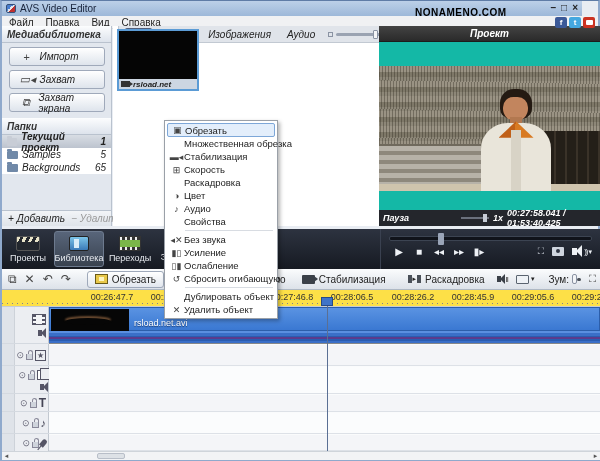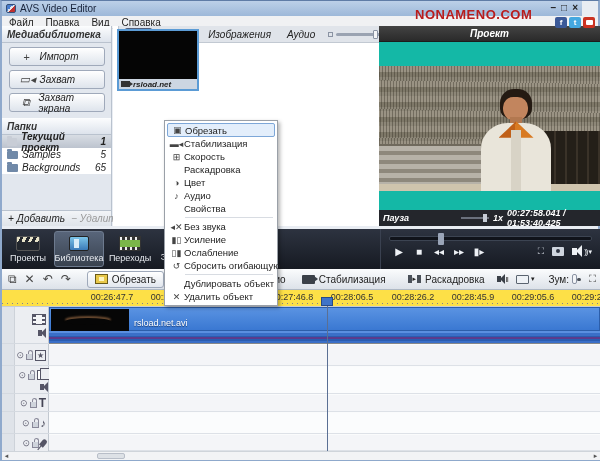--- a/index.html
+++ b/index.html
@@ -11,22 +11,22 @@
 
   
   .titlebar { position:absolute; left:0; top:0; right:16px; height:15px;
     background:linear-gradient(#bcd0e8,#9db8d9); display:flex; align-items:center; padding:0 4px; }
   .app-icon { width:10px; height:9px; margin-right:4px;
     background:linear-gradient(135deg,#4a7fd0 0 40%,#e8e8e8 40% 60%,#c03030 60%); border-radius:2px;
     border:1px solid #35507a; }
   .app-title { font-size:10px; color:#18233a; }
   .win-controls { position:absolute; right:4px; top:2px; display:flex; gap:5px; }
   .win-btn { font-size:10px; line-height:10px; color:#222; font-weight:bold; cursor:default; }
-  .watermark { position:absolute; left:413px; top:6px; font-size:13px; font-weight:bold;
-    color:#b91c1c; letter-spacing:0.5px; z-index:30; }
+  .watermark { position:absolute; left:413px; top:6px; font-size:10px; font-weight:bold;
+    color:#000000; letter-spacing:0.5px; z-index:30; }
 
   
   .menubar { position:absolute; left:0; top:15px; right:0; height:13px; background:#f0f1f3;
     display:flex; align-items:center; gap:12px; padding:0 7px; border-bottom:1px solid #d8dce2; font-size:10px; }
   .social { position:absolute; right:3px; top:16px; display:flex; gap:2px; z-index:30; }
   .social-btn { width:12px; height:11px; border-radius:2px; color:#fff; font-size:8px; font-weight:bold;
     display:flex; align-items:center; justify-content:center; }
   .fb { background:#3b5998; } .tw { background:#44a8e0; }
   .yt { background:#cc3322; } .yt span{ background:#fff; color:#cc3322; width:7px; height:5px; border-radius:1px;
     display:block; }
@@ -526,20 +526,24 @@
     <span class="hs-thumb"></span>
     <span class="hs-arrow" style="right:0;">▸</span>
   </div>
 
   <div class="ctx-menu">
     <div class="cm-item hl">
       <span class="cm-icon ci-trim">▣</span>
       <span>Обрезать</span>
     </div>
     <div class="cm-item">
+      <span class="cm-icon"></span>
+        <span>Множественная обрезка</span>
+    </div>
+    <div class="cm-item">
       <span class="cm-icon">▬◂</span>
       <span>Стабилизация</span>
     </div>
     <div class="cm-item">
       <span class="cm-icon">⊞</span>
       <span>Скорость</span>
     </div>
     <div class="cm-item">
       <span class="cm-icon"></span>
         <span>Раскадровка</span>

